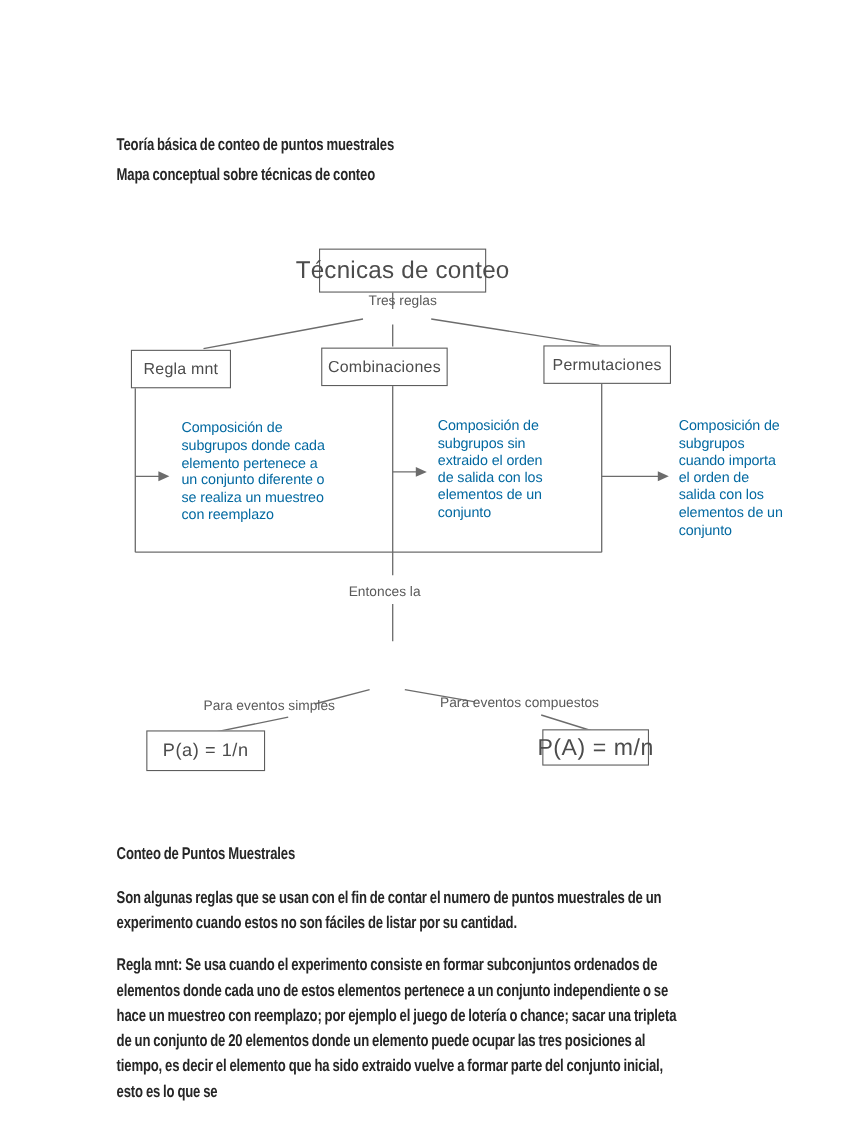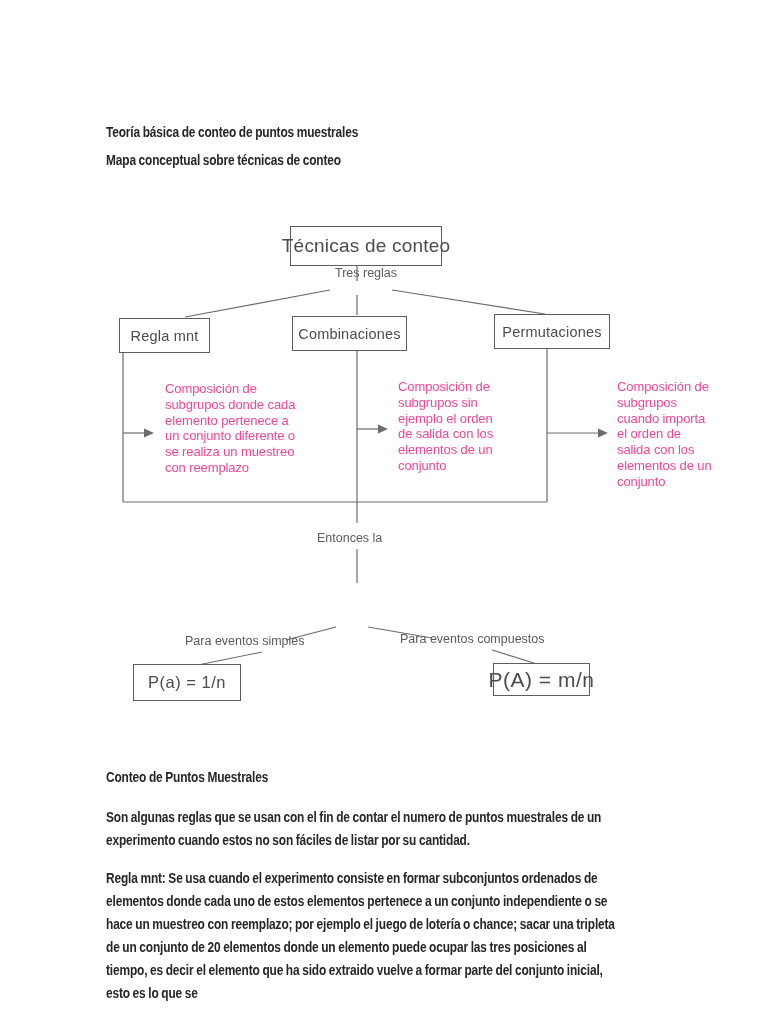--- a/index.html
+++ b/index.html
@@ -22,33 +22,33 @@
 
   
   .diagram{position:absolute;left:0;top:0;width:768px;height:700px;
     color:#4f4f4f;filter:blur(0.25px);}
   .edges{position:absolute;left:0;top:0;pointer-events:none;}
   .nbox{
     position:absolute;border:1.5px solid #5d5d5d;background:#ffffff;
     display:flex;align-items:center;justify-content:center;
     color:#4c4c4c;letter-spacing:0.2px;white-space:nowrap;z-index:2;
   }
-  .box-root{left:290px;top:194px;width:150px;height:38px;font-size:19px;}
+  .box-root{left:290px;top:194px;width:150px;height:38px;font-size:22px;}
   .box-b0{left:119px;top:286px;width:89px;height:33px;font-size:14.5px;}
   .box-b1{left:292px;top:284px;width:113px;height:33px;font-size:14.5px;}
   .box-b2{left:494px;top:282px;width:114px;height:33px;font-size:14.5px;}
   .box-prob{left:293px;top:552px;width:112px;height:42px;font-size:16.5px;}
   .box-f0{left:133px;top:632px;width:106px;height:35px;font-size:16.5px;letter-spacing:0.5px;text-align:right;}
   .box-f1{left:493px;top:631px;width:95px;height:31px;font-size:21px;letter-spacing:0.5px;}
   .dlabel{position:absolute;font-size:12.5px;color:#5a5a5a;white-space:nowrap;z-index:2;}
   .lbl-tres{left:335px;top:234px;}
   .lbl-entonces{left:317px;top:499px;text-align:right;}
   .lbl-simples{left:185px;top:602px;}
   .lbl-compuestos{left:400px;top:600px;}
-  .desc{position:absolute;font-size:13px;line-height:15.8px;color:#ec4899;
+  .desc{position:absolute;font-size:13px;line-height:15.8px;color:#0369a1;
     letter-spacing:-0.1px;white-space:nowrap;z-index:2;}
   .desc-0{left:165px;top:349px;}
   .desc-1{left:398px;top:347px;}
   .desc-2{left:617px;top:347px;}
 </style>
 </head>
 <body>
 
 <div class="page">
 
@@ -90,21 +90,21 @@
         <div>Composición de</div>
         <div>subgrupos donde cada</div>
         <div>elemento pertenece a</div>
         <div>un conjunto diferente o</div>
         <div>se realiza un muestreo</div>
         <div>con reemplazo</div>
       </div>
     <div class="desc desc-1">
         <div>Composición de</div>
         <div>subgrupos sin</div>
-        <div>ejemplo el orden</div>
+        <div>extraido el orden</div>
         <div>de salida con los</div>
         <div>elementos de un</div>
         <div>conjunto</div>
       </div>
     <div class="desc desc-2">
         <div>Composición de</div>
         <div>subgrupos</div>
         <div>cuando importa</div>
         <div>el orden de</div>
         <div>salida con los</div>

